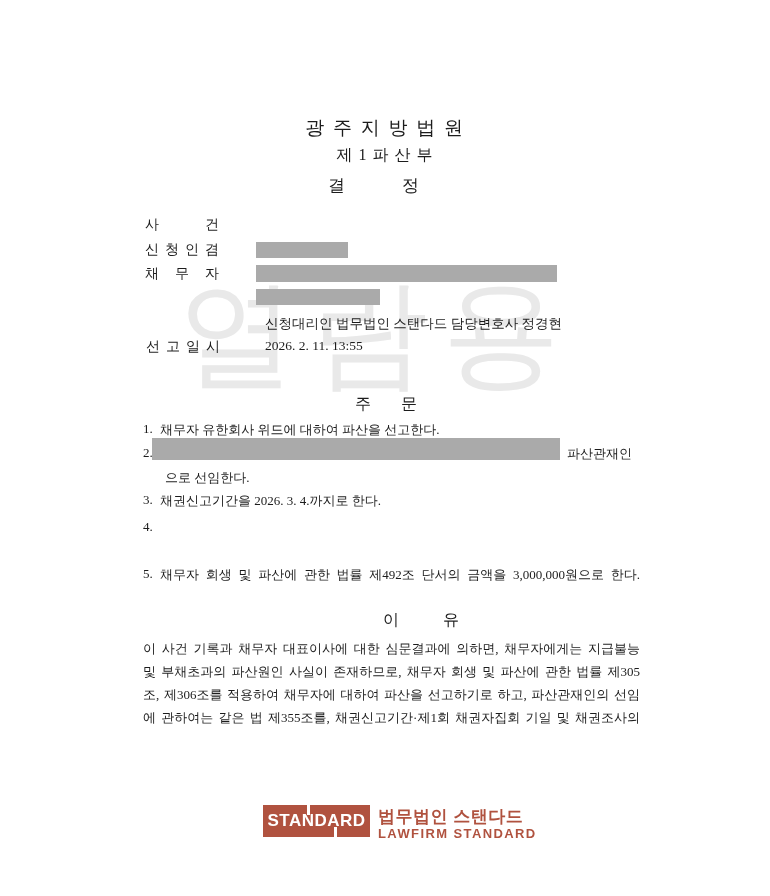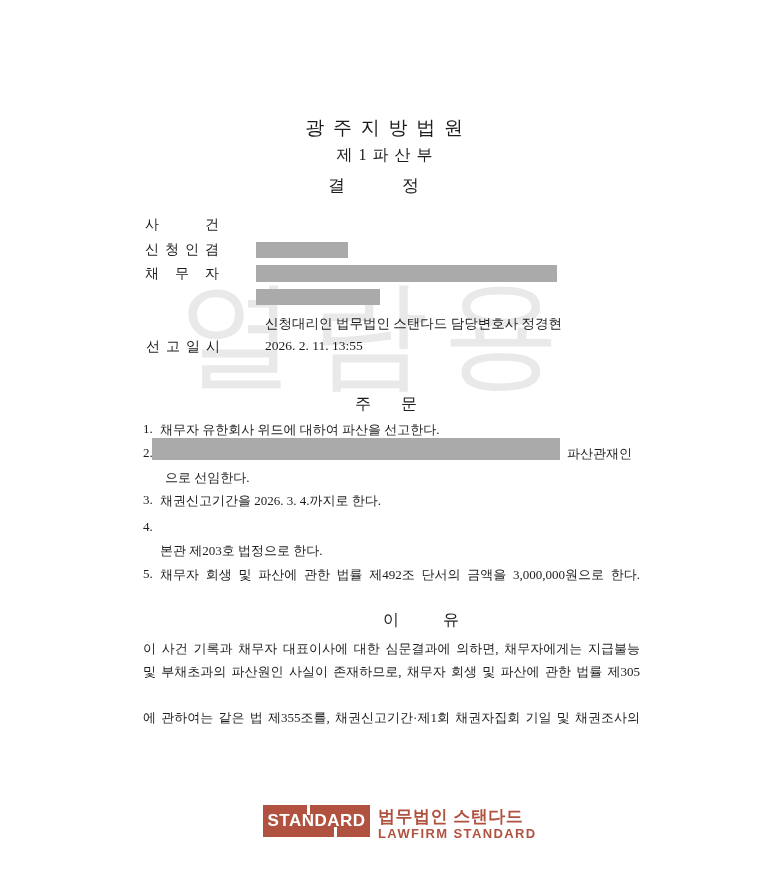--- a/index.html
+++ b/index.html
@@ -108,29 +108,29 @@
 
     <div class="abs num" style="left:143px;top:445px;">2.</div>
     <div class="abs redact" style="left:152px;top:438px;width:408px;height:22px;"></div>
     <div class="abs bline" style="left:567px;top:445px;">파산관재인</div>
     <div class="abs bline" style="left:165px;top:469px;">으로 선임한다.</div>
 
     <div class="abs num" style="left:143px;top:492px;">3.</div>
     <div class="abs bline" style="left:160px;top:492px;">채권신고기간을 2026. 3. 4.까지로 한다.</div>
 
     <div class="abs num" style="left:143px;top:519px;">4.</div>
-    <div class="abs bline" style="left:160px;top:542px;">본관 제203호 법정으로 한다.</div>
 
     <div class="abs num" style="left:143px;top:566px;">5.</div>
     <div class="abs jline jline-indent" style="left:160px;top:566px;">채무자 회생 및 파산에 관한 법률 제492조 단서의 금액을 3,000,000원으로 한다.</div>
 
     <div class="abs spread sec-heading" style="left:347px;top:610px;width:76px;margin-left:36px;">이 유</div>
 
     <div class="abs jline" style="left:143px;top:640px;">이 사건 기록과 채무자 대표이사에 대한 심문결과에 의하면, 채무자에게는 지급불능</div>
     <div class="abs jline" style="left:143px;top:663px;">및 부채초과의 파산원인 사실이 존재하므로, 채무자 회생 및 파산에 관한 법률 제305</div>
+    <div class="abs jline" style="left:143px;top:686px;">조, 제306조를 적용하여 채무자에 대하여 파산을 선고하기로 하고, 파산관재인의 선임</div>
     <div class="abs jline" style="left:143px;top:709px;">에 관하여는 같은 법 제355조를, 채권신고기간·제1회 채권자집회 기일 및 채권조사의</div>
 
     <div class="abs firm-ko">법무법인 스탠다드</div>
     <div class="abs logo-box">
       <span class="logo-word">STANDARD</span>
       <span class="slit slit-top"></span>
       <span class="slit slit-bottom"></span>
     </div>
     <div class="abs firm-en">LAWFIRM STANDARD</div>
 

